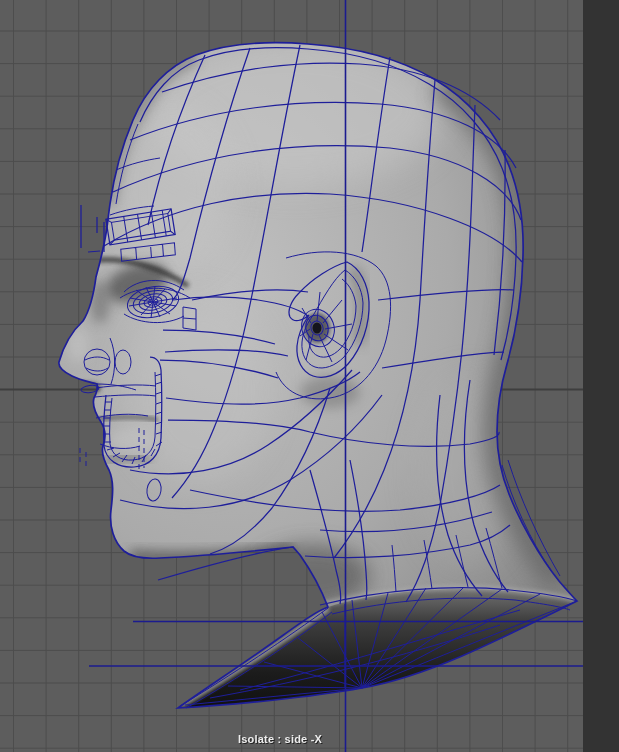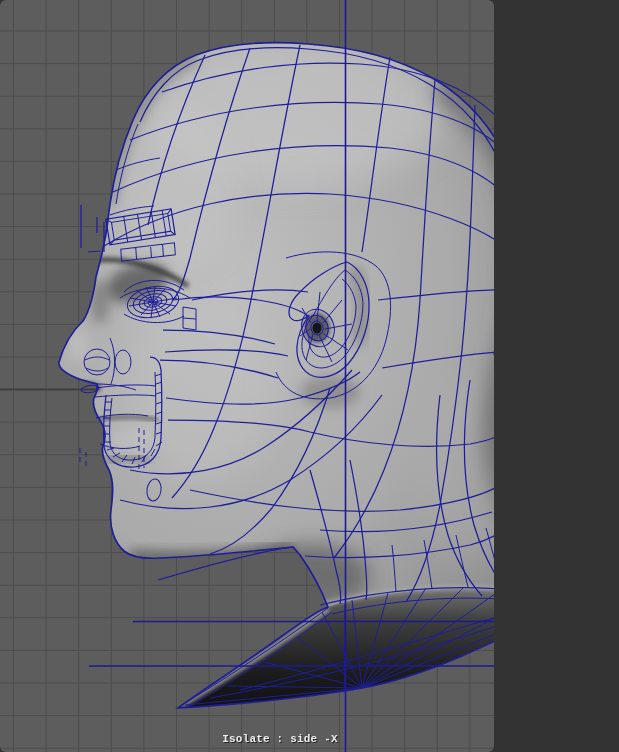--- a/index.html
+++ b/index.html
@@ -1,22 +1,21 @@
 <!DOCTYPE html>
 <html style="--viewport-bg: #5d5d5d; --grid-line: #4d4d4d; --grid-major-line: #3e3e3e; --wireframe-blue: #1e1e9a; --axis-blue: #1b1b8f; --hud-text: #eeeeee; --surface-light: #c3c3c3; --surface-mid: #a6a6a6; --surface-dark: #6f6f6f; --underside-dark: #161616;"><head>
 <meta charset="utf-8">
 <style>
   html,body{margin:0;padding:0;background:#333;}
   .viewport{
     position:relative;
-    width:494px;height:752px;
+    width:583px;height:752px;
     overflow:hidden;
     background:var(--viewport-bg,#5d5d5d);
-    font-family:Liberation Mono, monospace;
-    border-radius:6px;
+    font-family:Liberation Sans, sans-serif;
   }
   .scene{position:absolute;left:0;top:0;}
   .wire{stroke:var(--wireframe-blue,#1e1e9a);fill:none;stroke-width:1.25;}
   .wire-thin{stroke:var(--wireframe-blue,#1e1e9a);fill:none;stroke-width:1;}
   .wire-bold{stroke:var(--wireframe-blue,#1e1e9a);fill:none;stroke-width:1.7;}
   .axis{stroke:var(--axis-blue,#1b1b8f);fill:none;stroke-width:1.6;}
   .gridline{stroke:var(--grid-line,#4e4e4e);stroke-width:1;}
   .gridmajor{stroke:var(--grid-major-line,#3e3e3e);stroke-width:2;}
   .hud{
     position:absolute;

